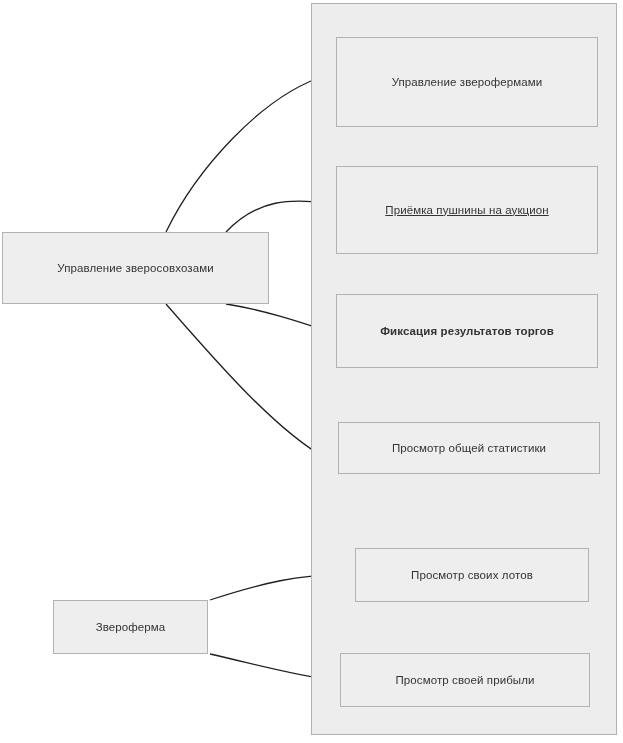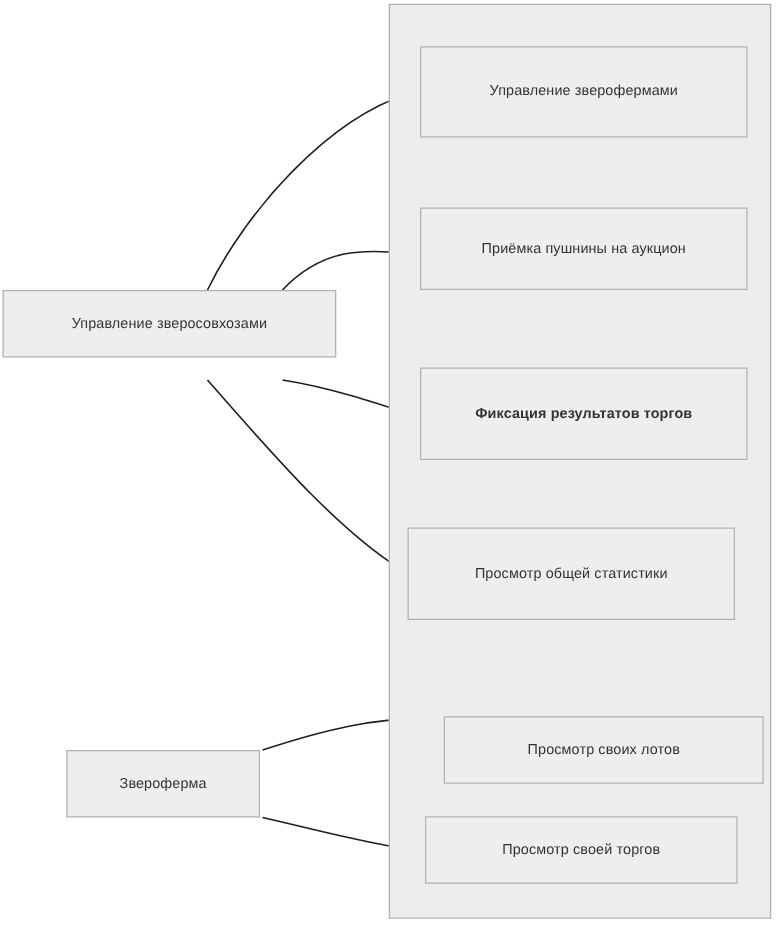--- a/index.html
+++ b/index.html
@@ -70,39 +70,39 @@
         <path d="M 166 232 C 196 170 262 95 327 75"></path>
         <path d="M 226 232 C 258 198 292 199 327 203"></path>
         <path d="M 226 304 C 264 310 300 322 327 331"></path>
         <path d="M 166 304 C 215 360 275 430 327 459"></path>
         <path d="M 210 600 C 262 583 300 574 346 575"></path>
         <path d="M 210 654 C 258 665 294 675 331 680"></path>
       </g>
   </svg>
 
   <div id="nodes-layer">
-      <div class="node" style="left: 2px; top: 232px; width: 267px; height: 54px;">
+      <div class="node" style="left: 2px; top: 232px; width: 267px; height: 72px;">
         <span class="node-label">Управление зверосовхозами</span>
       </div>
       <div class="node" style="left: 53px; top: 600px; width: 155px; height: 54px;">
         <span class="node-label">Звероферма</span>
       </div>
-      <div class="node" style="left: 336px; top: 37px; width: 262px; height: 73px;">
+      <div class="node" style="left: 336px; top: 37px; width: 262px; height: 90px;">
         <span class="node-label">Управление зверофермами</span>
       </div>
-      <div class="node" style="left: 336px; top: 166px; width: 262px; height: 66px;">
+      <div class="node" style="left: 336px; top: 166px; width: 262px; height: 88px; text-decoration: underline;">
         <span class="node-label">Приёмка пушнины на аукцион</span>
       </div>
       <div class="node" style="left: 336px; top: 294px; width: 262px; height: 74px; font-weight: bold;">
         <span class="node-label">Фиксация результатов торгов</span>
       </div>
-      <div class="node" style="left: 326px; top: 422px; width: 262px; height: 74px;">
+      <div class="node" style="left: 338px; top: 422px; width: 262px; height: 52px;">
         <span class="node-label">Просмотр общей статистики</span>
       </div>
-      <div class="node" style="left: 355px; top: 548px; width: 256px; height: 54px; margin-top: 25px;">
+      <div class="node" style="left: 355px; top: 548px; width: 234px; height: 54px;">
         <span class="node-label">Просмотр своих лотов</span>
       </div>
       <div class="node" style="left: 340px; top: 653px; width: 250px; height: 54px;">
-        <span class="node-label">Просмотр своей торгов</span>
+        <span class="node-label">Просмотр своей прибыли</span>
       </div>
     </div>
 
 </div>
 
 </body></html>

